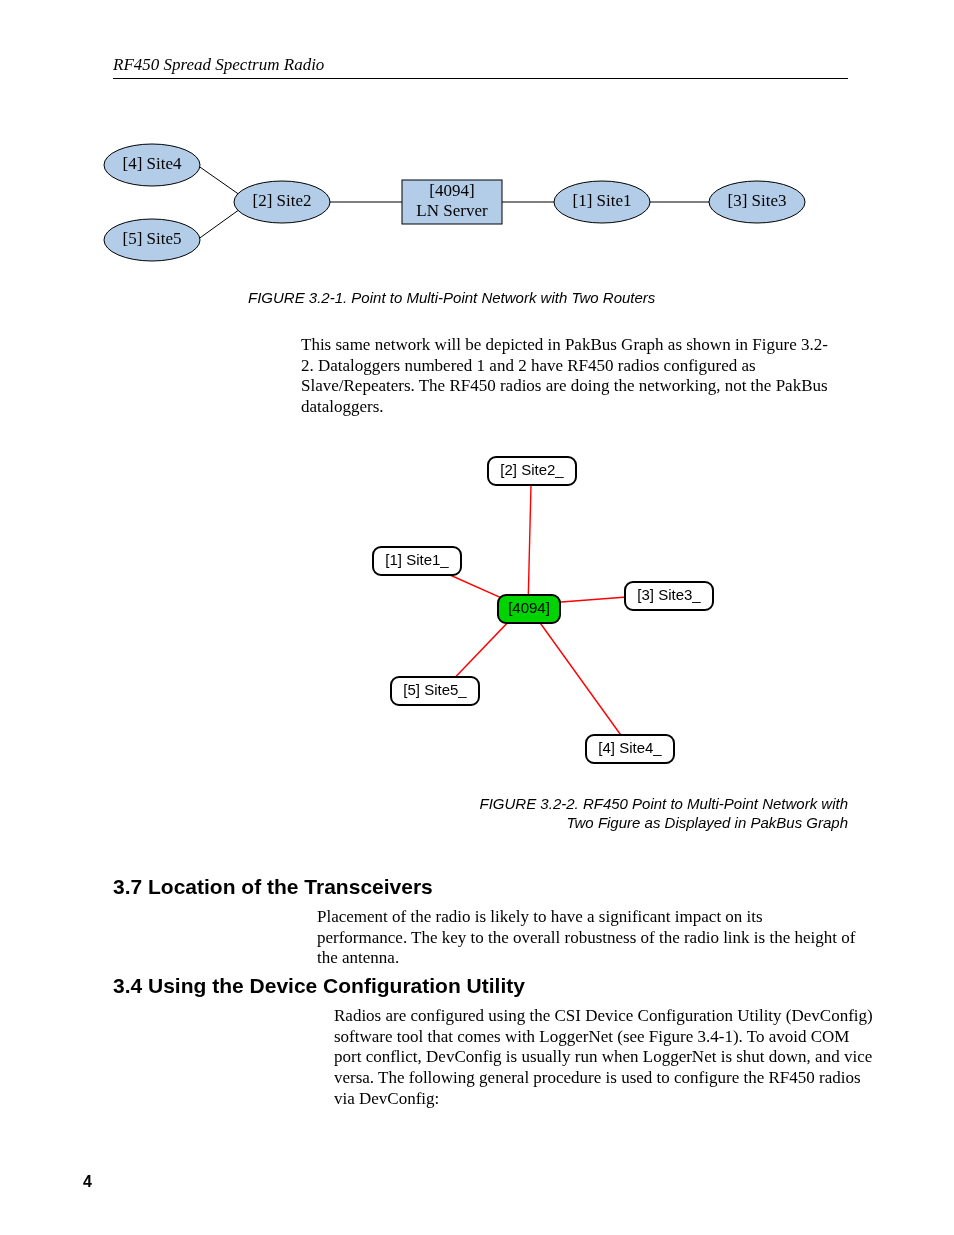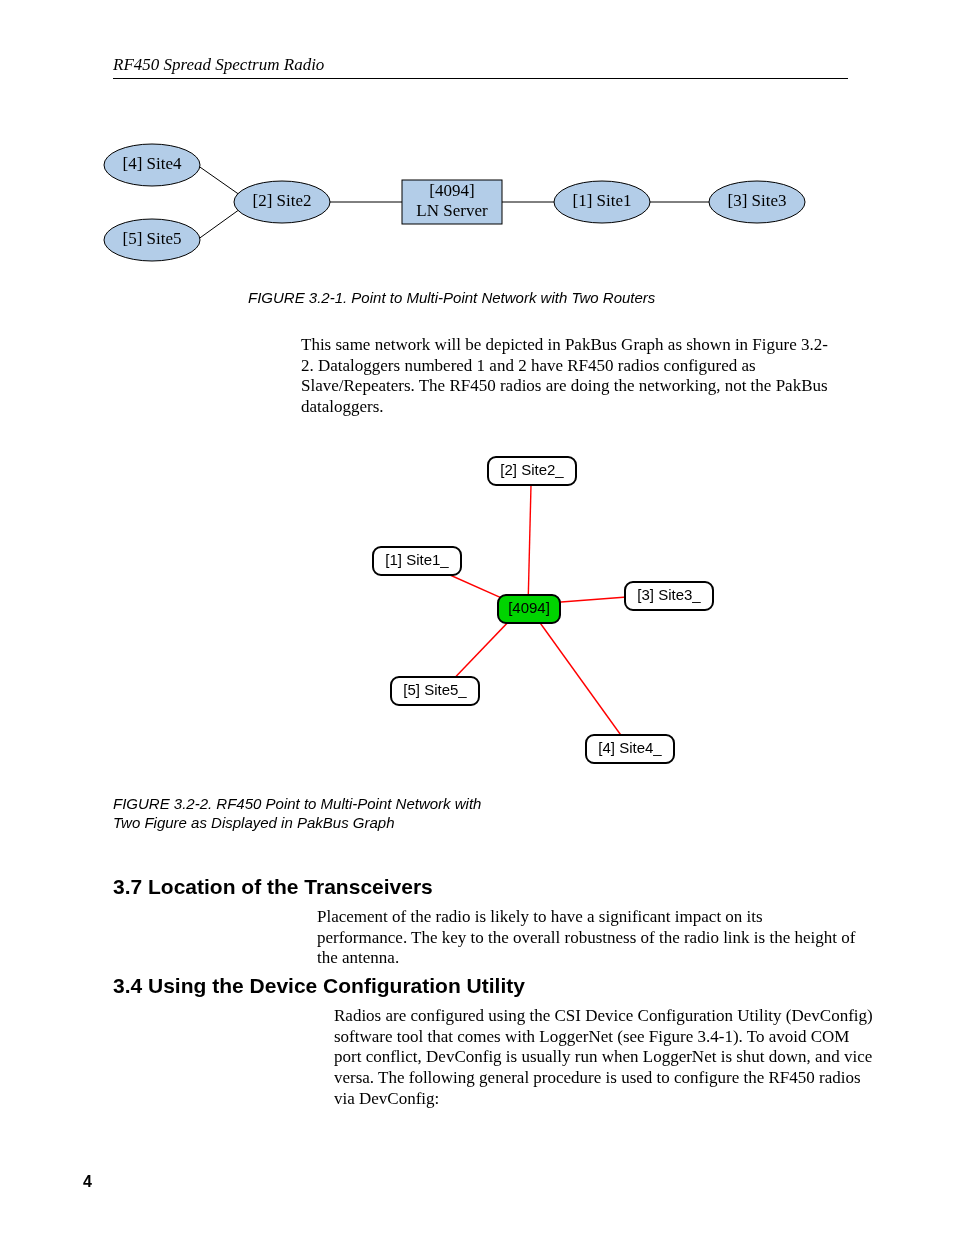--- a/index.html
+++ b/index.html
@@ -29,21 +29,21 @@
     position: absolute;
     left: 113px;
     top: 78px;
     width: 735px;
     height: 0;
     border-top: 1.2px solid #000;
   }
   .caption {
     font-family: Arial, Helvetica, sans-serif;
     font-style: italic;
-    text-align: left;
+    text-align: right;
     font-size: 15px;
     color: #000;
   }
   .body-para {
     position: absolute;
     font-size: 17px;
     line-height: 1.22;
   }
   .h2 {
     position: absolute;

